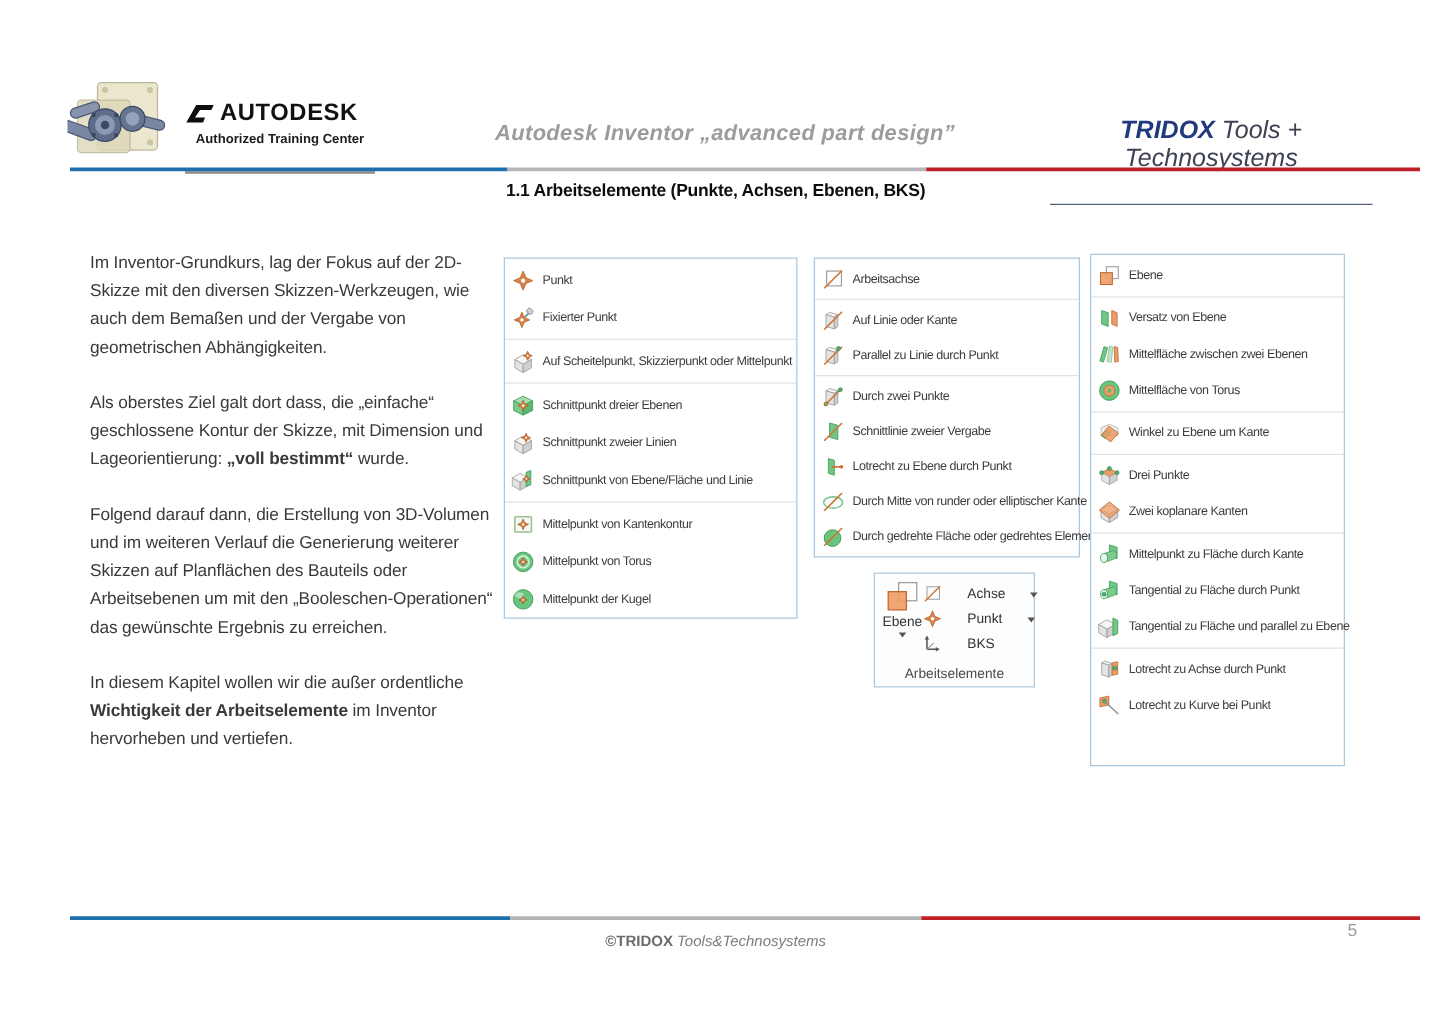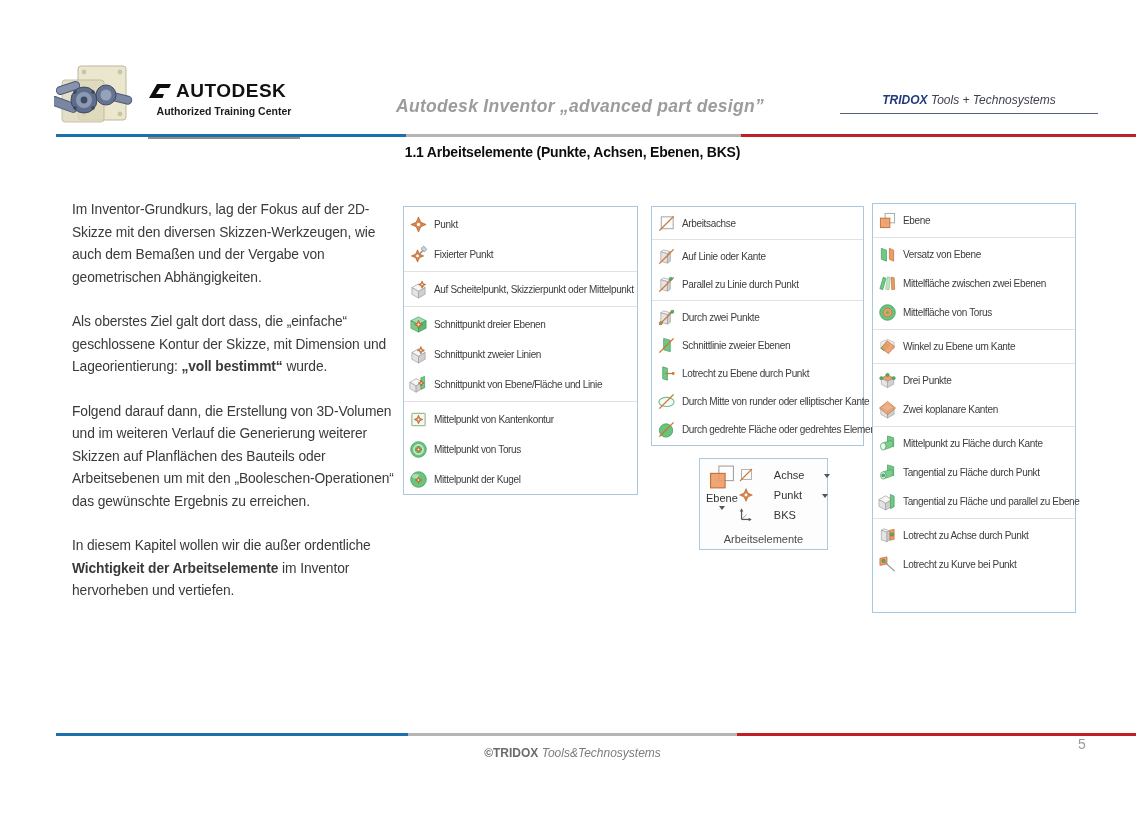--- a/index.html
+++ b/index.html
@@ -7,22 +7,22 @@
         font-family:"Liberation Sans",sans-serif;overflow:hidden;}
   
   .model{position:absolute;left:54px;top:62px;width:80px;height:76px;}
   .ads{position:absolute;left:148px;top:80px;width:152px;}
   .ads-top{display:flex;align-items:center;gap:4px;}
   .ads-word{font-weight:bold;font-size:19px;letter-spacing:.5px;color:#111;}
   .ads-sub{font-weight:bold;font-size:10.5px;color:#1c1c1c;text-align:center;margin-top:3px;
            border-bottom:2px solid #8c8c8c;padding-bottom:20px;}
   .course{position:absolute;left:340px;top:96px;width:480px;text-align:center;
           font-size:17.5px;font-weight:bold;font-style:italic;color:#9c9c9c;letter-spacing:.3px;}
-  .tridox{position:absolute;left:840px;top:93px;width:258px;font-size:12px;font-style:italic;
-          border-bottom:1px solid #55607a;padding-bottom:6px;text-align:center;}
+  .tridox{position:absolute;left:840px;top:93px;width:258px;font-size:20px;font-style:italic;
+          border-bottom:1px solid #55607a;padding-bottom:24px;text-align:center;}
   .tx-b{font-weight:bold;color:#203a7d;}
   .tx-r{color:#3e4152;}
   .seg{position:absolute;height:3px;}
   .seg.b{background:#1d6fae;} .seg.g{background:#b5b5b5;} .seg.r{background:#c01f25;}
   .rule-top .seg{top:134px;} .rule-bot .seg{top:733px;}
   .section-title{position:absolute;left:0;top:144px;width:1145px;text-align:center;
                  font-size:14px;font-weight:bold;color:#0d0d0d;letter-spacing:-.2px;}
   
   .bodytext{position:absolute;left:72px;top:199px;width:336px;font-size:13.8px;line-height:22.5px;
             color:#3a3a3a;letter-spacing:-.1px;}
@@ -278,21 +278,21 @@
         </span>
         <span class="lb">Durch zwei Punkte</span>
       </div>
       <div class="mi">
         <span class="ic">
           <svg viewBox="0 0 20 20">
             <polygon points="7,2.5 14,4.5 14,16.5 7,14.5" fill="#72c786" stroke="#3d9c57" stroke-width="0.7"></polygon>
             <line x1="2.5" y1="17.5" x2="17.5" y2="2.5" stroke="#ce7531" stroke-width="1.4"></line>
           </svg>
         </span>
-        <span class="lb">Schnittlinie zweier Ebenen</span>
+        <span class="lb">Schnittlinie zweier Vergabe</span>
       </div>
       <div class="mi">
         <span class="ic">
           <svg viewBox="0 0 20 20">
             <polygon points="6,3 11,4.5 11,17 6,15.5" fill="#72c786" stroke="#3d9c57" stroke-width="0.7"></polygon>
             <line x1="8.5" y1="10" x2="17.5" y2="10" stroke="#ce7531" stroke-width="1.3"></line>
             <circle cx="17" cy="10" r="1.5" fill="#ce7531"></circle>
           </svg>
         </span>
         <span class="lb">Lotrecht zu Ebene durch Punkt</span>

